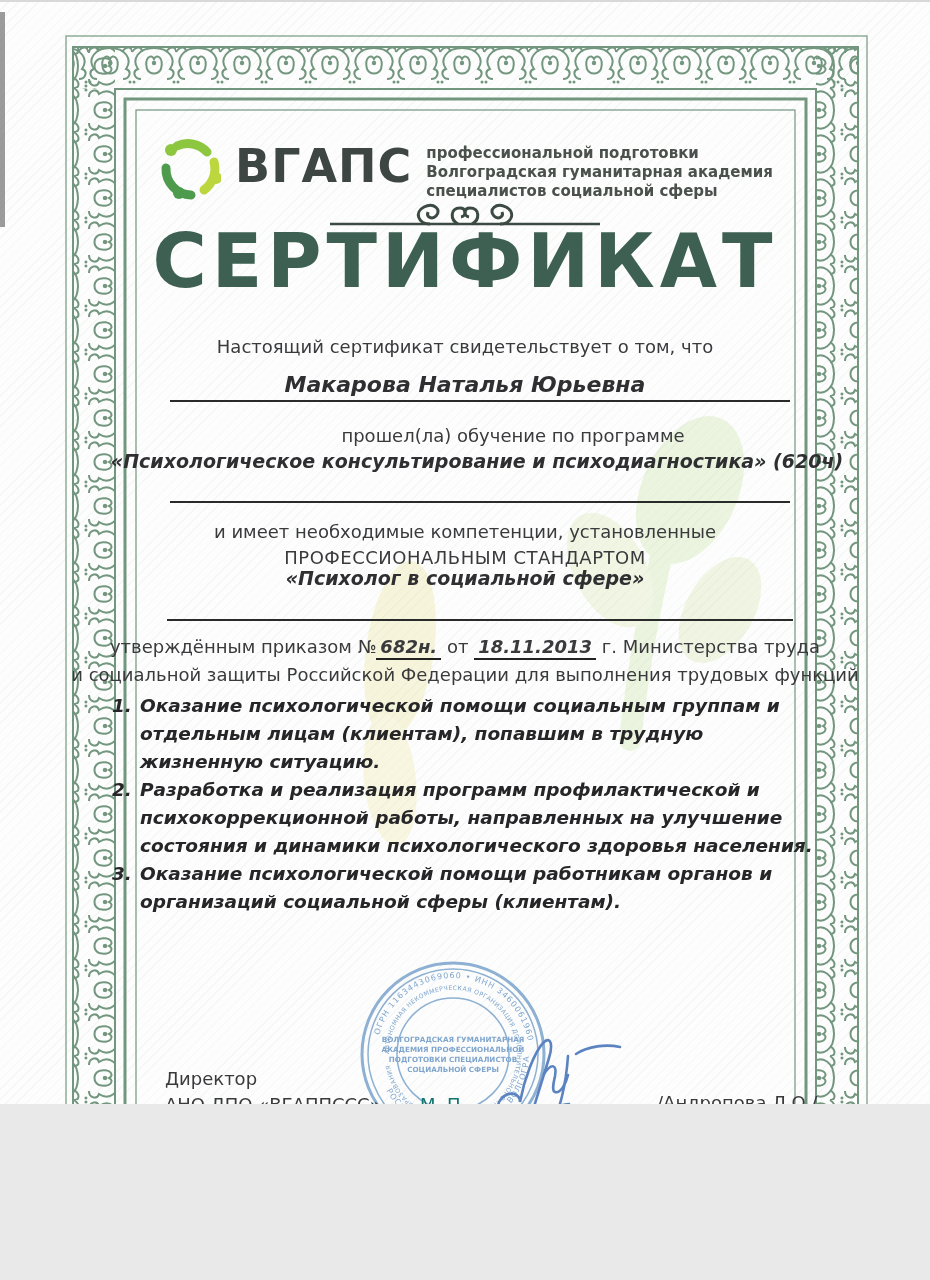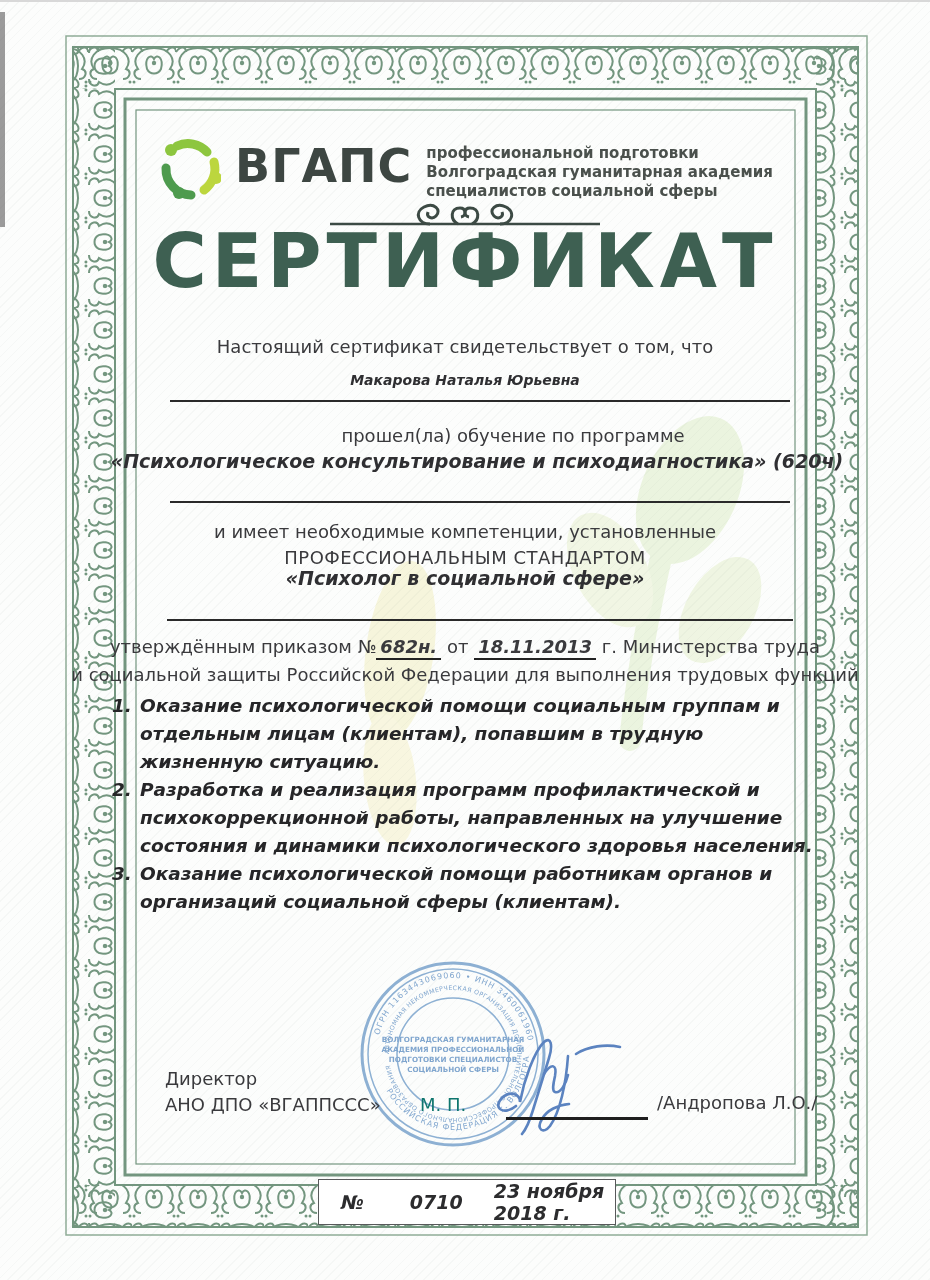--- a/index.html
+++ b/index.html
@@ -1,37 +1,37 @@
 <!DOCTYPE html>
 <html><head>
 <meta charset="utf-8">
 <style>
   html,body{margin:0;padding:0;background:#e9e9e9;}
   .page{
-    position:relative;width:930px;height:1280px;margin:0 auto;
+    position:relative;width:930px;height:1104px;margin:0 auto;
     background:#fcfdfc;overflow:hidden;
     font-family:"DejaVu Sans","Liberation Sans",sans-serif;color:#3a3a3d;
   }
   .texture{
     position:absolute;inset:0;pointer-events:none;
     background:repeating-linear-gradient(135deg, rgba(120,140,130,0.05) 0 1px, rgba(255,255,255,0) 1px 7px);
   }
   .scan-edge-left{position:absolute;left:0;top:12px;width:5px;height:215px;background:#4a4a4a;opacity:.55;}
   .scan-edge-top{position:absolute;left:0;top:0;width:100%;height:2px;background:#d8d8d8;}
   .frame-svg{position:absolute;left:0;top:0;}
   .abs{position:absolute;}
   .center{left:0;width:930px;text-align:center;}
   .logo-row{top:136px;display:flex;align-items:flex-start;justify-content:center;gap:14px;width:930px;}
   .logo-mark{flex:0 0 auto;margin-top:2px;}
   .logo-text{font-size:46px;font-weight:bold;color:#3d4642;letter-spacing:1px;line-height:60px;}
   .academy{margin-top:8px;text-align:left;font-size:15px;font-weight:bold;color:#4a504c;line-height:19px;}
   .flourish{top:196px;}
   .cert-title{top:218px;font-size:74px;font-weight:bold;color:#3e6052;letter-spacing:5px;margin:0;}
   .statement{top:336px;font-size:18px;}
-  .recipient{top:372px;font-size:14px;font-weight:bold;font-style:italic;color:#2f2f32;}
+  .recipient{top:372px;font-size:22px;font-weight:bold;font-style:italic;color:#2f2f32;}
   .rule{height:2px;background:#2a2a2a;}
   .rule1{top:400px;left:170px;width:620px;}
   .rule2{top:501px;left:170px;width:620px;}
   .rule3{top:619px;left:167px;width:626px;}
   .training{top:425px;font-size:18px;padding-left:48px;}
   .program{top:450px;font-size:19px;font-weight:bold;font-style:italic;color:#2f2f32;padding-left:12px;}
   .competence{top:521px;font-size:18px;}
   .standard-label{top:547px;font-size:18px;letter-spacing:.5px;}
   .standard-name{top:567px;font-size:19px;font-weight:bold;font-style:italic;color:#2f2f32;}
   .order1{top:636px;font-size:18px;}

